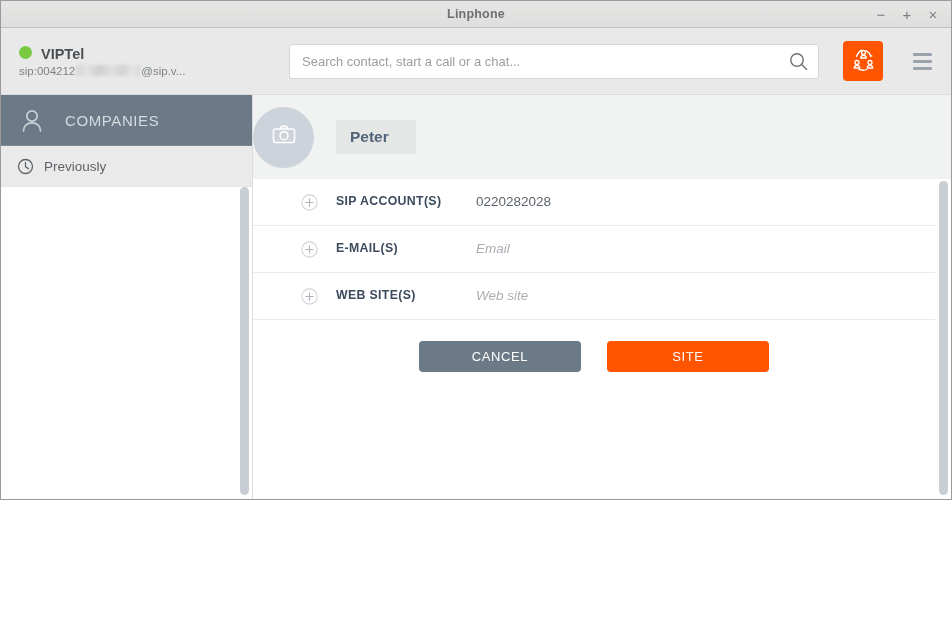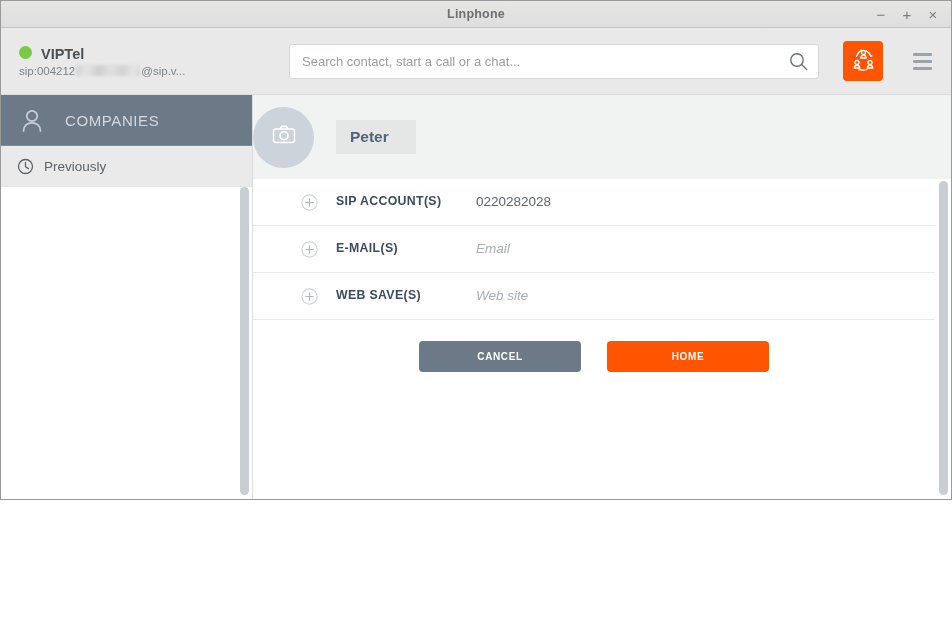--- a/index.html
+++ b/index.html
@@ -228,21 +228,21 @@
   .addr-row { min-height: 184px; }
   .addr-row .row-label { margin-top: 15px; }
 
   .actions {
     display: flex; justify-content: center; gap: 26px;
     padding: 21px 0 0 0;
   }
   .btn {
     width: 162px; height: 31px; border: none; border-radius: 4px;
     font-family: "Liberation Sans", sans-serif;
-    font-size: 10px; font-weight: bold; letter-spacing: .6px;
+    font-size: 13px; font-weight: normal; letter-spacing: .6px;
     cursor: pointer; color: #ffffff;
   }
   .btn-cancel { background: #6c7a87; }
   .btn-save { background: #ff5400; }
 
   .main-scroll {
     position: absolute; right: 3px; top: 86px; bottom: 4px; width: 9px;
   }
   .main-thumb {
     position: absolute; left: 0; top: 0; width: 9px; height: 100%;
@@ -395,30 +395,30 @@
             </div>
           </div>
 
           <div class="row">
             <span class="plus">
               <svg width="17" height="17" viewBox="0 0 17 17">
                 <circle cx="8.5" cy="8.5" r="7.6" fill="none" stroke="#cfd4d9" stroke-width="1.1"></circle>
                 <path d="M8.5 4.8 L8.5 12.2 M4.8 8.5 L12.2 8.5" stroke="#aeb4ba" stroke-width="1.1" stroke-linecap="round"></path>
               </svg>
             </span>
-            <span class="row-label">WEB SAVE(S)</span>
+            <span class="row-label">WEB SITE(S)</span>
             <div class="row-values">
               <input class="val-input" type="text" placeholder="Web site" style="">
             </div>
           </div>
 
 
           <div class="actions">
             <button class="btn btn-cancel">CANCEL</button>
-            <button class="btn btn-save">HOME</button>
+            <button class="btn btn-save">SITE</button>
           </div>
 
         </div>
       </div>
 
       <div class="main-scroll">
         <div class="main-thumb"></div>
       </div>
     </div>
   </div>

